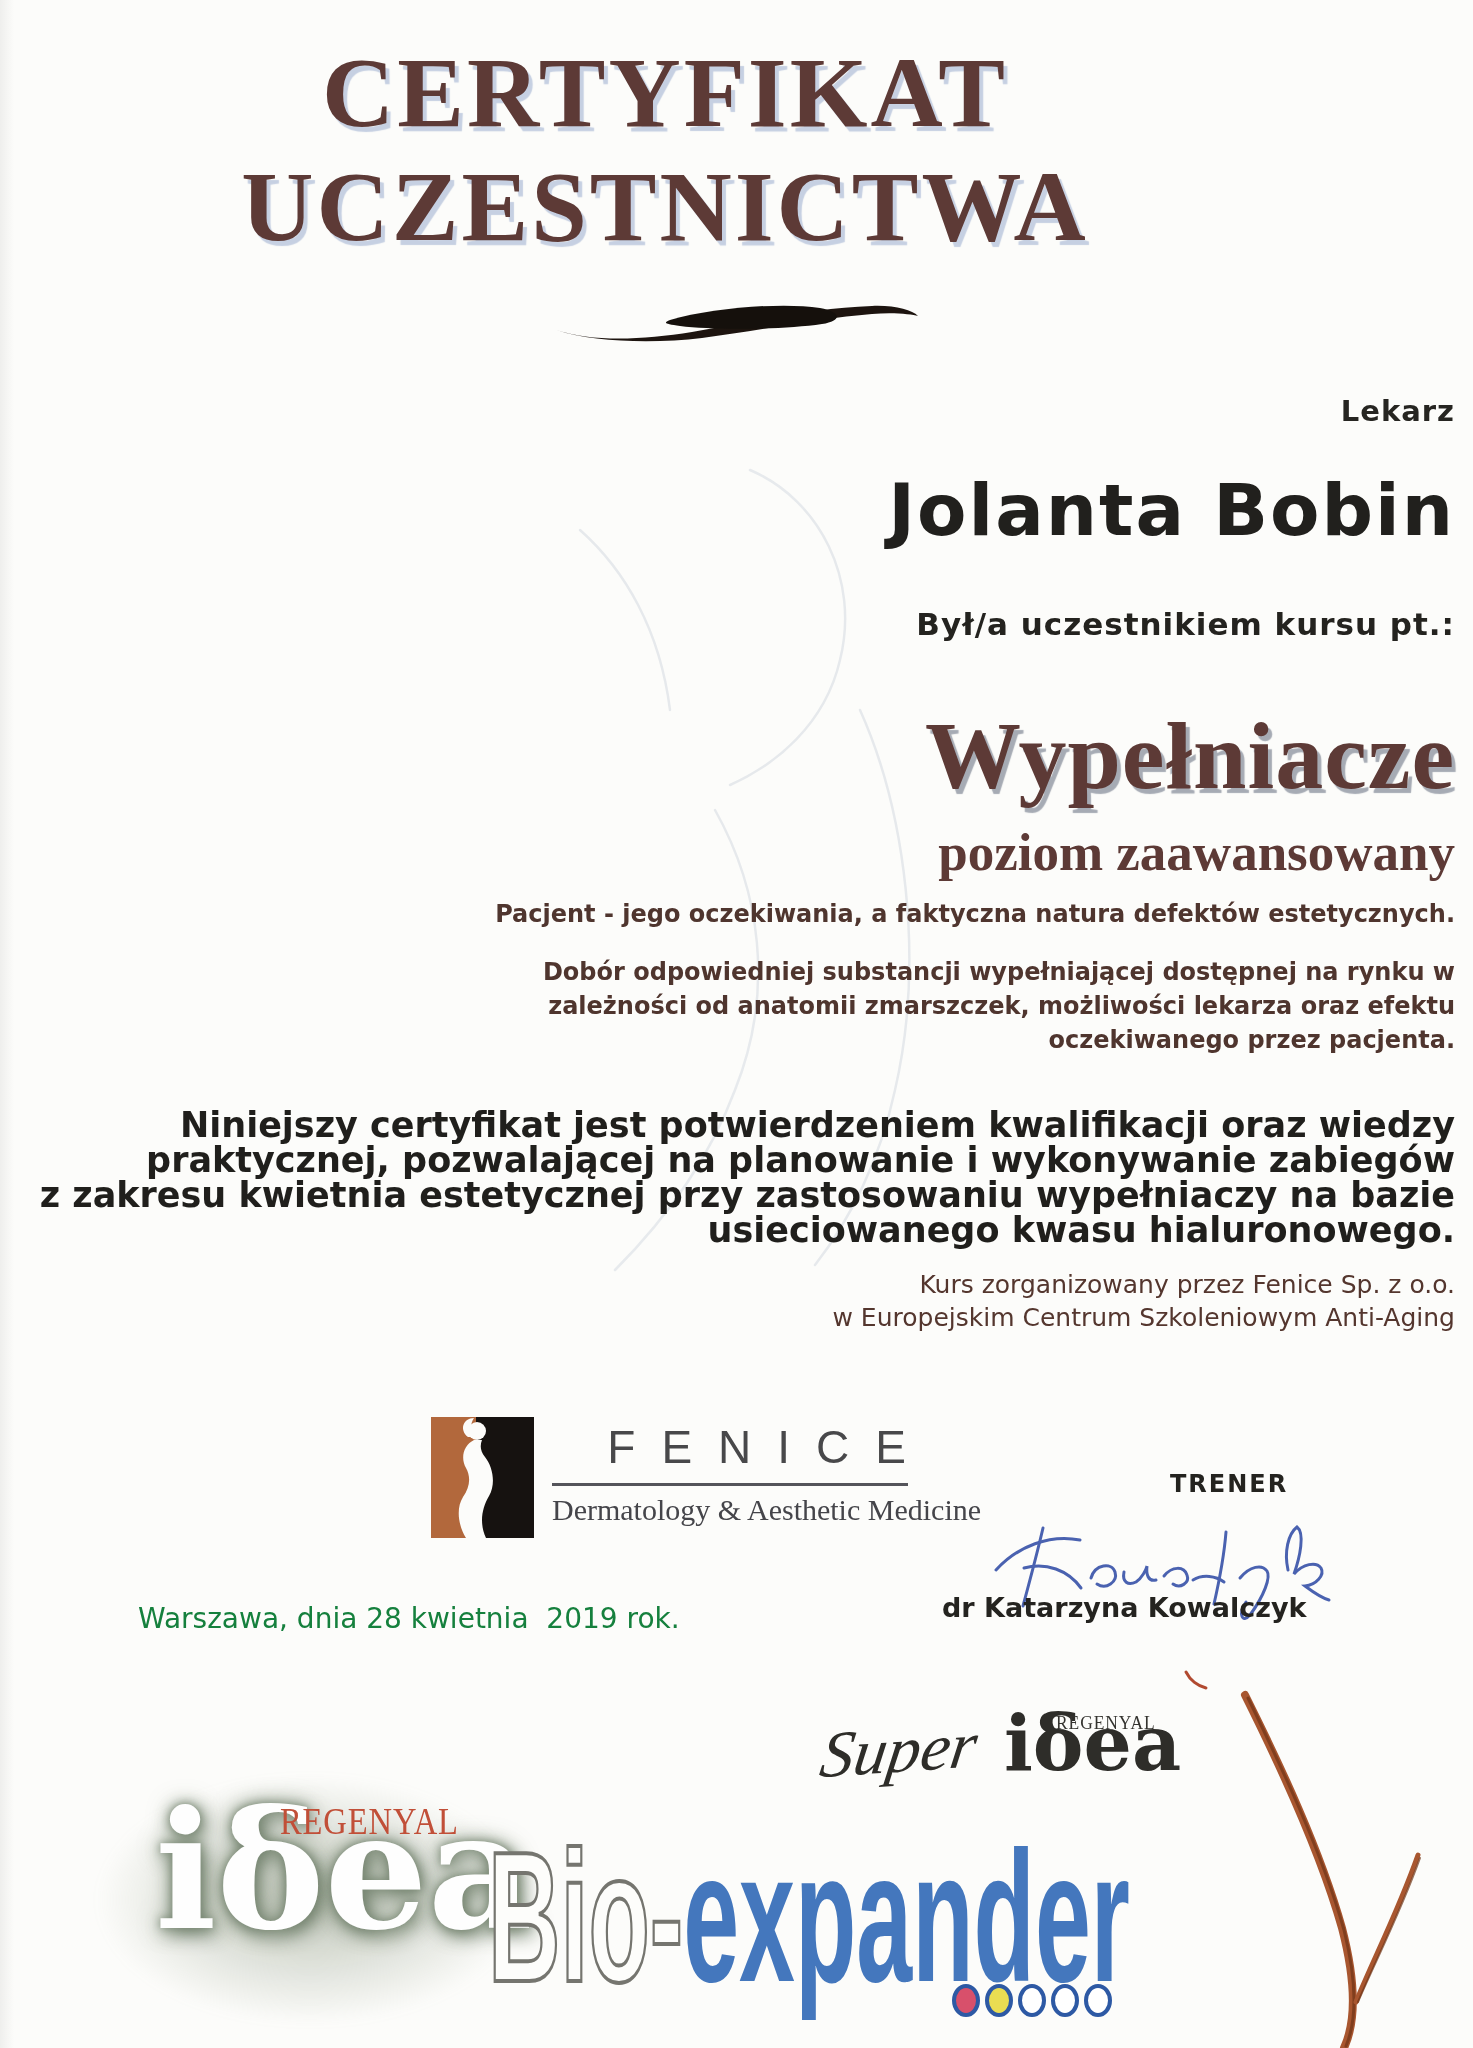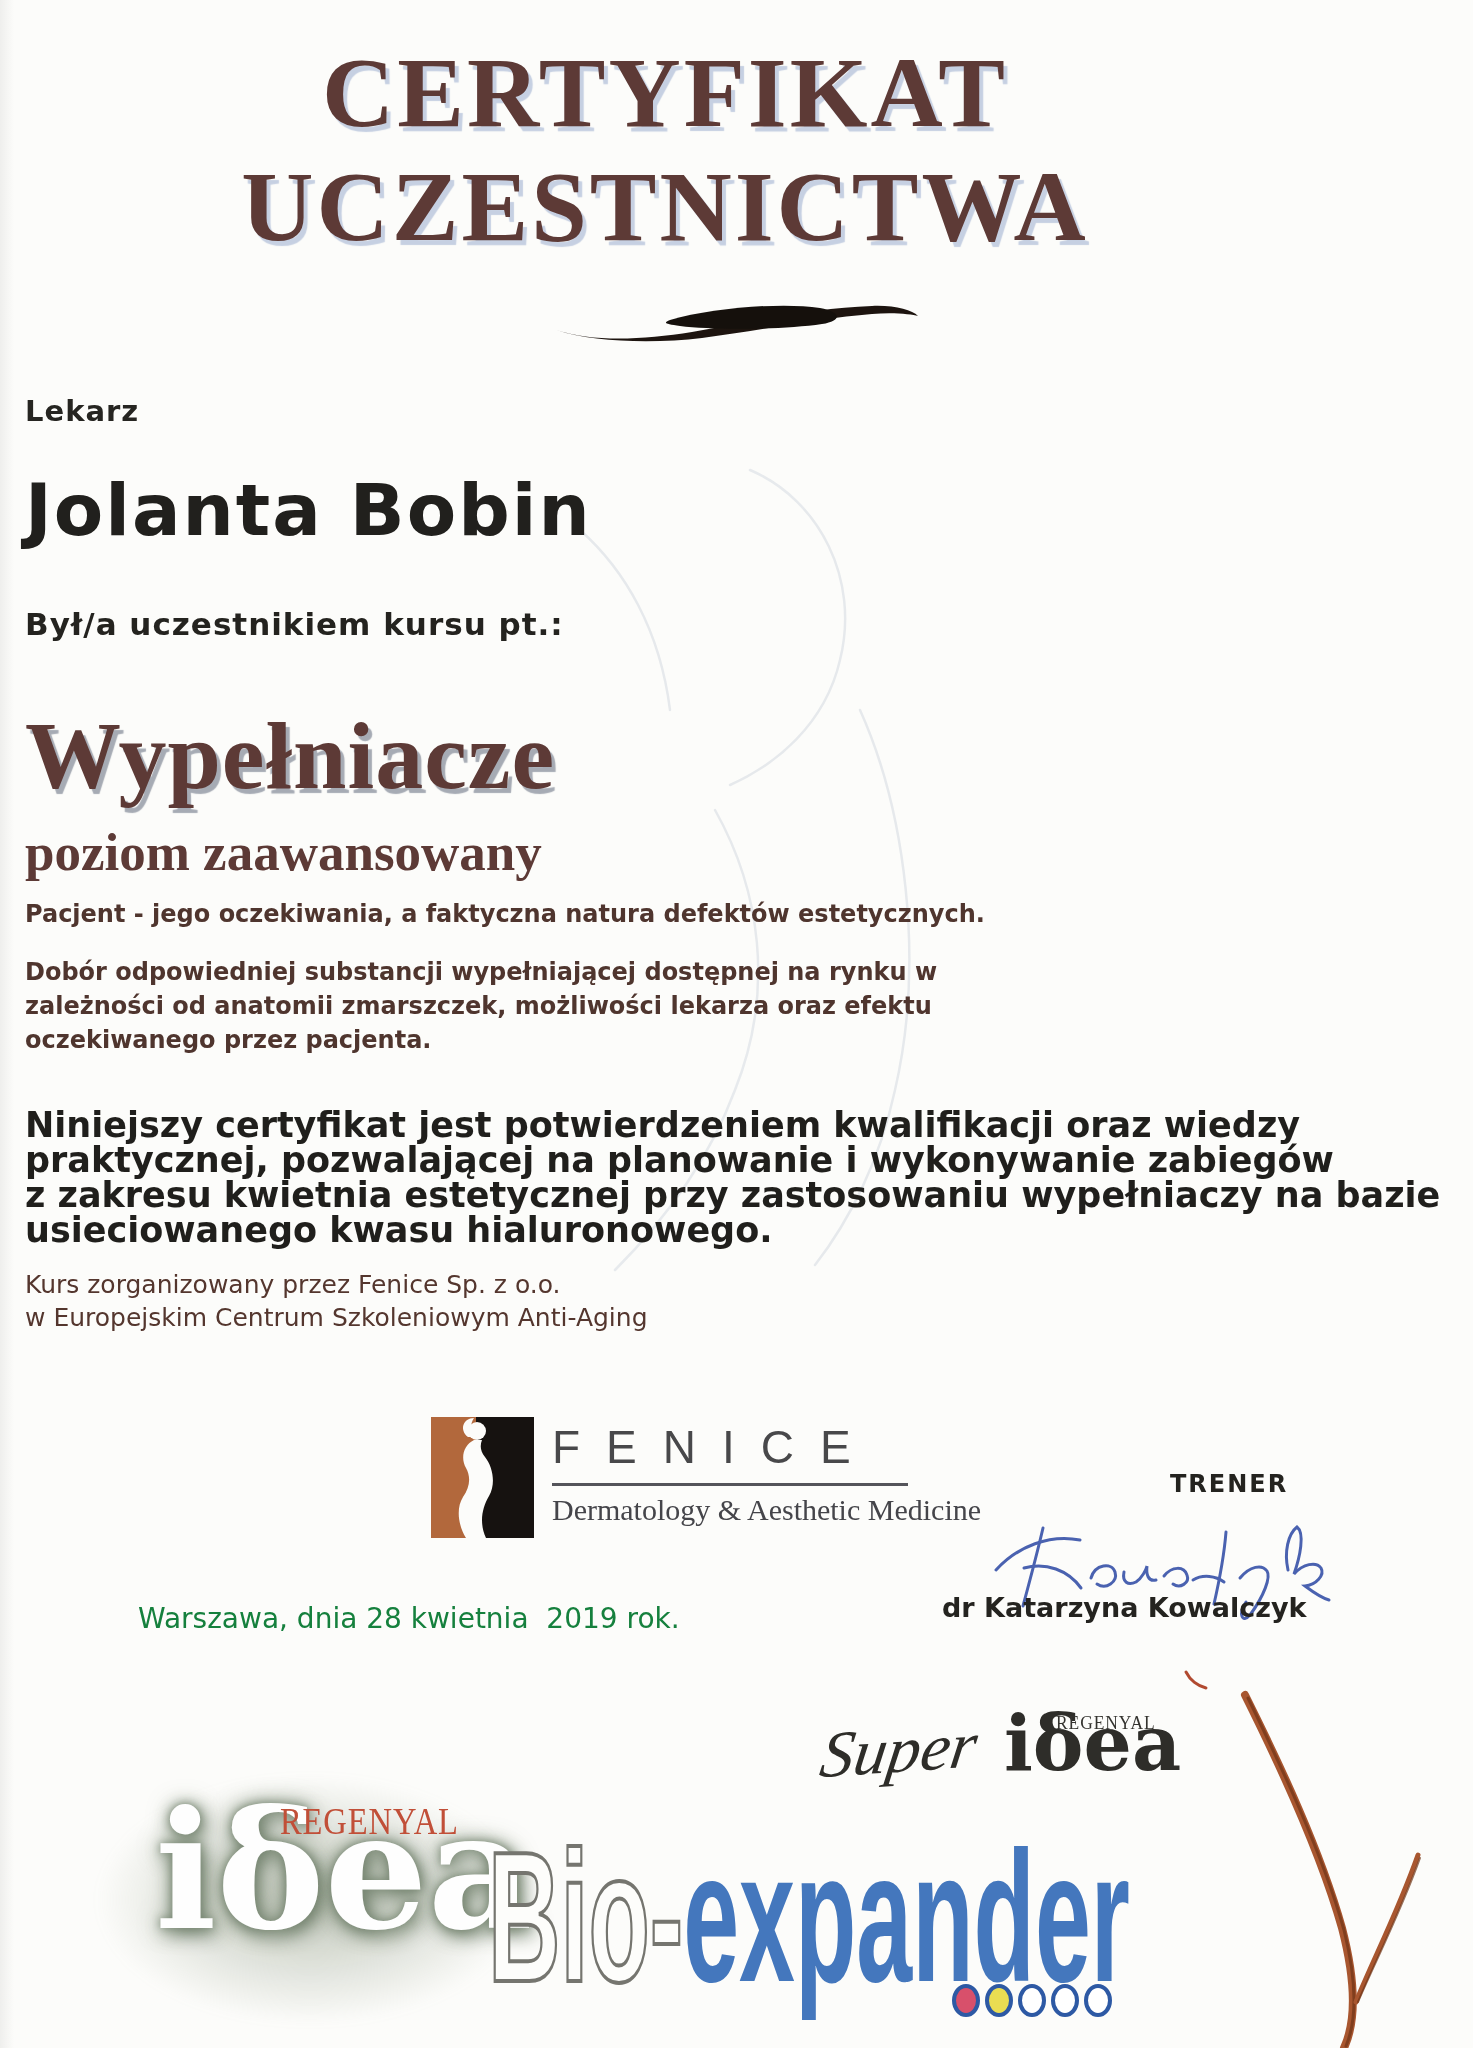--- a/index.html
+++ b/index.html
@@ -18,21 +18,21 @@
   
   .cert-title{
     left:0; top:36px; width:1330px; text-align:center;
     font-family:"Liberation Serif", serif; font-weight:bold;
     font-size:100px; line-height:114px; letter-spacing:3px;
     color:#5d3a36;
     text-shadow:4px 5px 1px #c6d0e2;
   }
 
   
-  .main-col{left:25px; width:1430px; text-align:left;}
+  .main-col{left:25px; width:1430px; text-align:right;}
 
   .recipient-label{top:394px; font-size:29px; font-weight:bold; color:#262521; letter-spacing:1px;}
   .recipient-name{top:468px; font-size:72px; font-weight:bold; color:#21201d; letter-spacing:2px;}
   .participation{top:606px; font-size:31px; font-weight:bold; color:#24231f; letter-spacing:1px;}
 
   .course-title{
     top:700px; font-family:"Liberation Serif", serif; font-weight:bold;
     font-size:96px; color:#5d3a36; letter-spacing:1px;
     text-shadow:4px 5px 1px #a6abb4;
   }
@@ -44,21 +44,21 @@
   .topic1{top:900px; font-size:24px; font-weight:bold; color:#4f352e;}
   .topic2{top:955px; font-size:24px; font-weight:bold; color:#4f352e; line-height:34px;}
   .statement{top:1108px; font-size:35px; font-weight:bold; color:#201f1c; line-height:35px;}
   .organizer{top:1268px; font-size:25px; font-weight:normal; color:#54362e; line-height:33px;}
 
   
   .fenice-mark{left:430px; top:1415px;}
   .fenice-wordmark{
     left:552px; top:1420px; width:380px;
     font-family:"Liberation Sans", sans-serif; font-weight:normal;
-    font-size:46px; letter-spacing:26px; color:#48484a; white-space:nowrap;
+    font-size:46px; letter-spacing:26px; color:#48484a; white-space:nowrap;text-align:right;
   }
   .fenice-divider{left:552px; top:1483px; width:356px; height:3px; background:#54545a;}
   .fenice-tagline{
     left:552px; top:1493px;
     font-family:"Liberation Serif", serif; font-size:30px; color:#45454a;
   }
 
   
   .trainer-label{left:1170px; top:1470px; font-size:24px; font-weight:bold; color:#24231f; letter-spacing:2px;}
   .signature{left:988px; top:1512px;}

